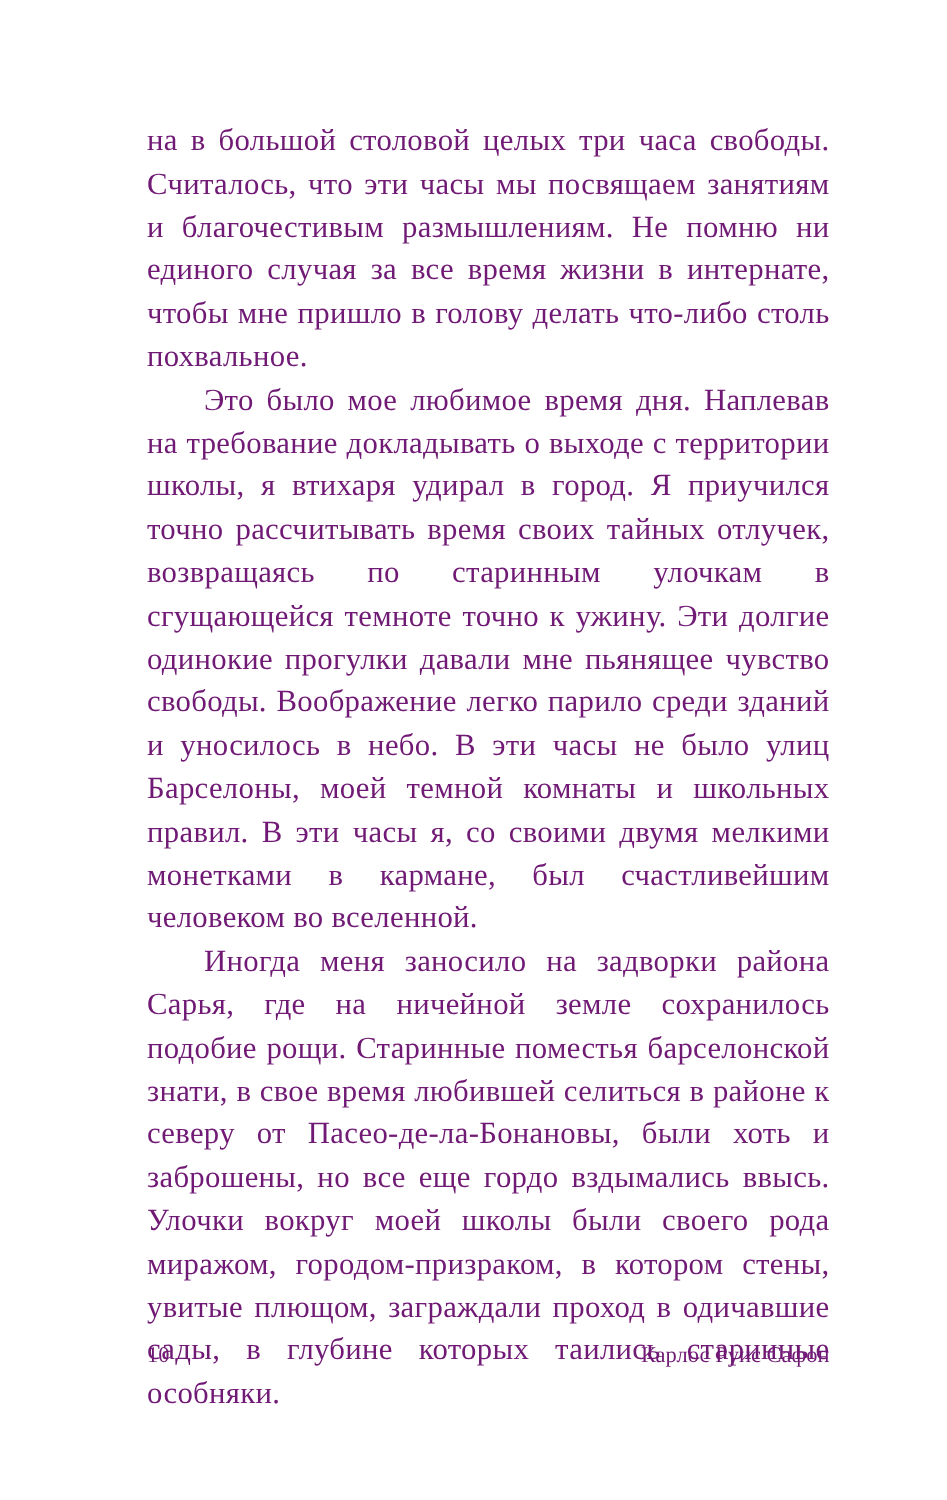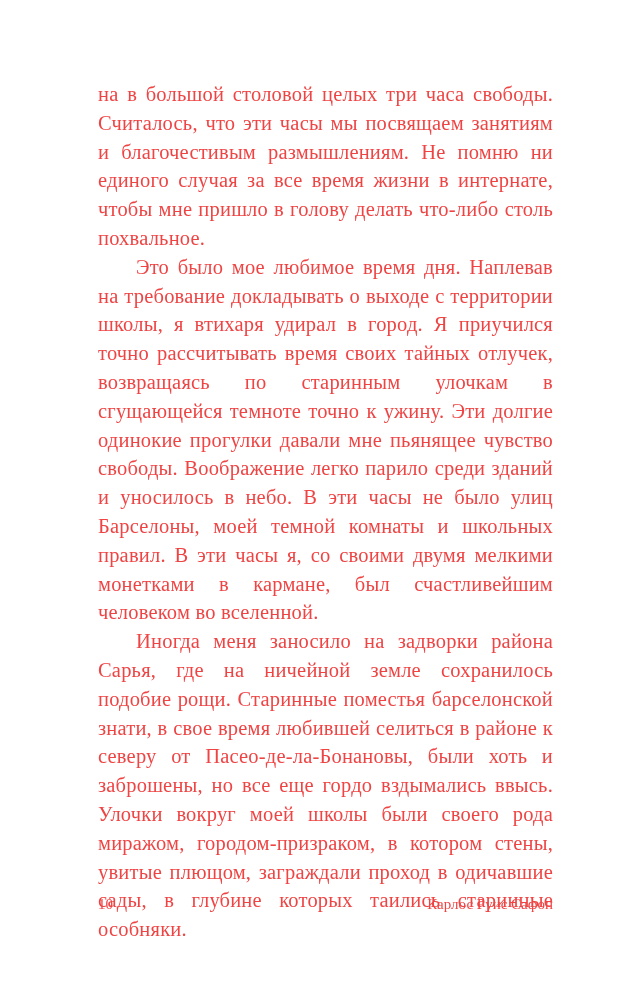--- a/index.html
+++ b/index.html
@@ -6,21 +6,21 @@
     margin: 0;
     padding: 0;
     background: #ffffff;
   }
   .book-page {
     position: relative;
     width: 631px;
     height: 1000px;
     background: #ffffff;
     font-family: "Liberation Serif", "DejaVu Serif", serif;
-    color: #ef4444;
+    color: #701a75;
     overflow: hidden;
     box-sizing: border-box;
   }
   .text-block {
     position: absolute;
     top: 80px;
     left: 98px;
     right: 78px;
     font-size: 20.5px;
     line-height: 28.8px;

